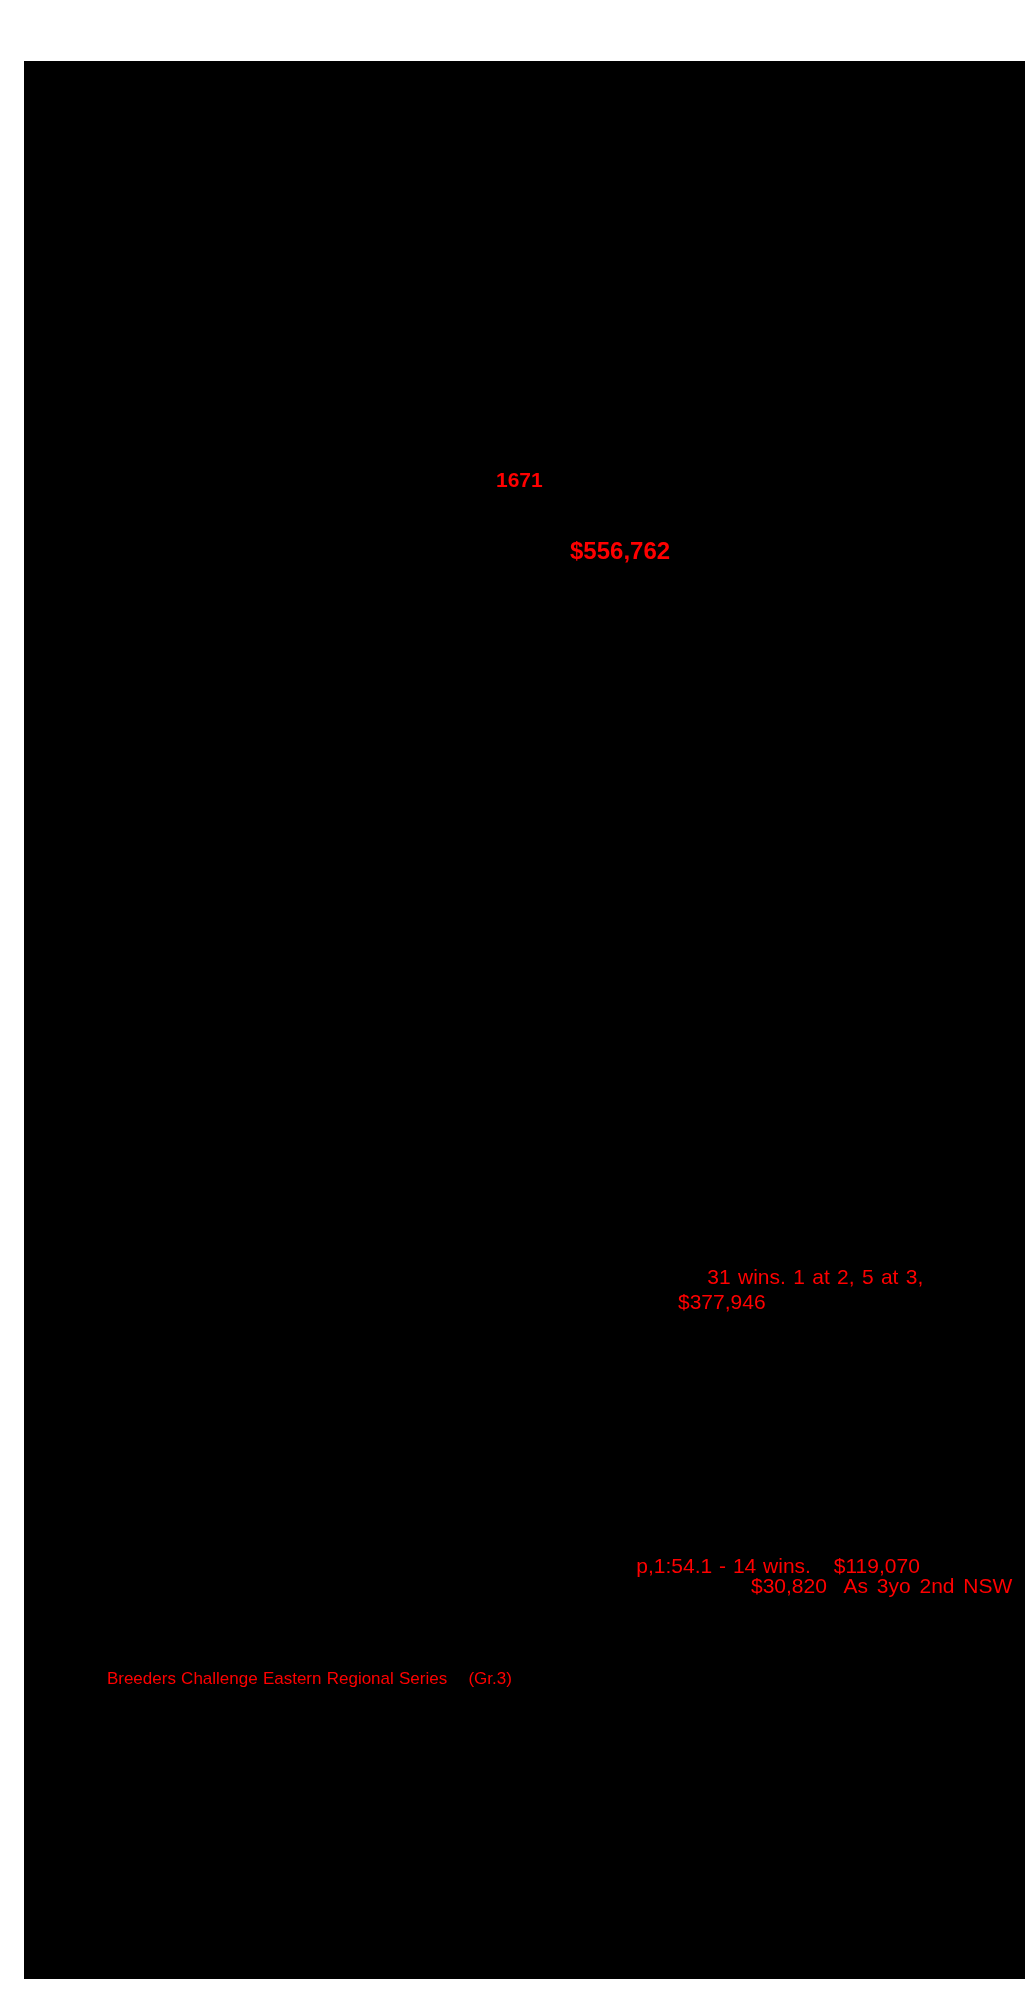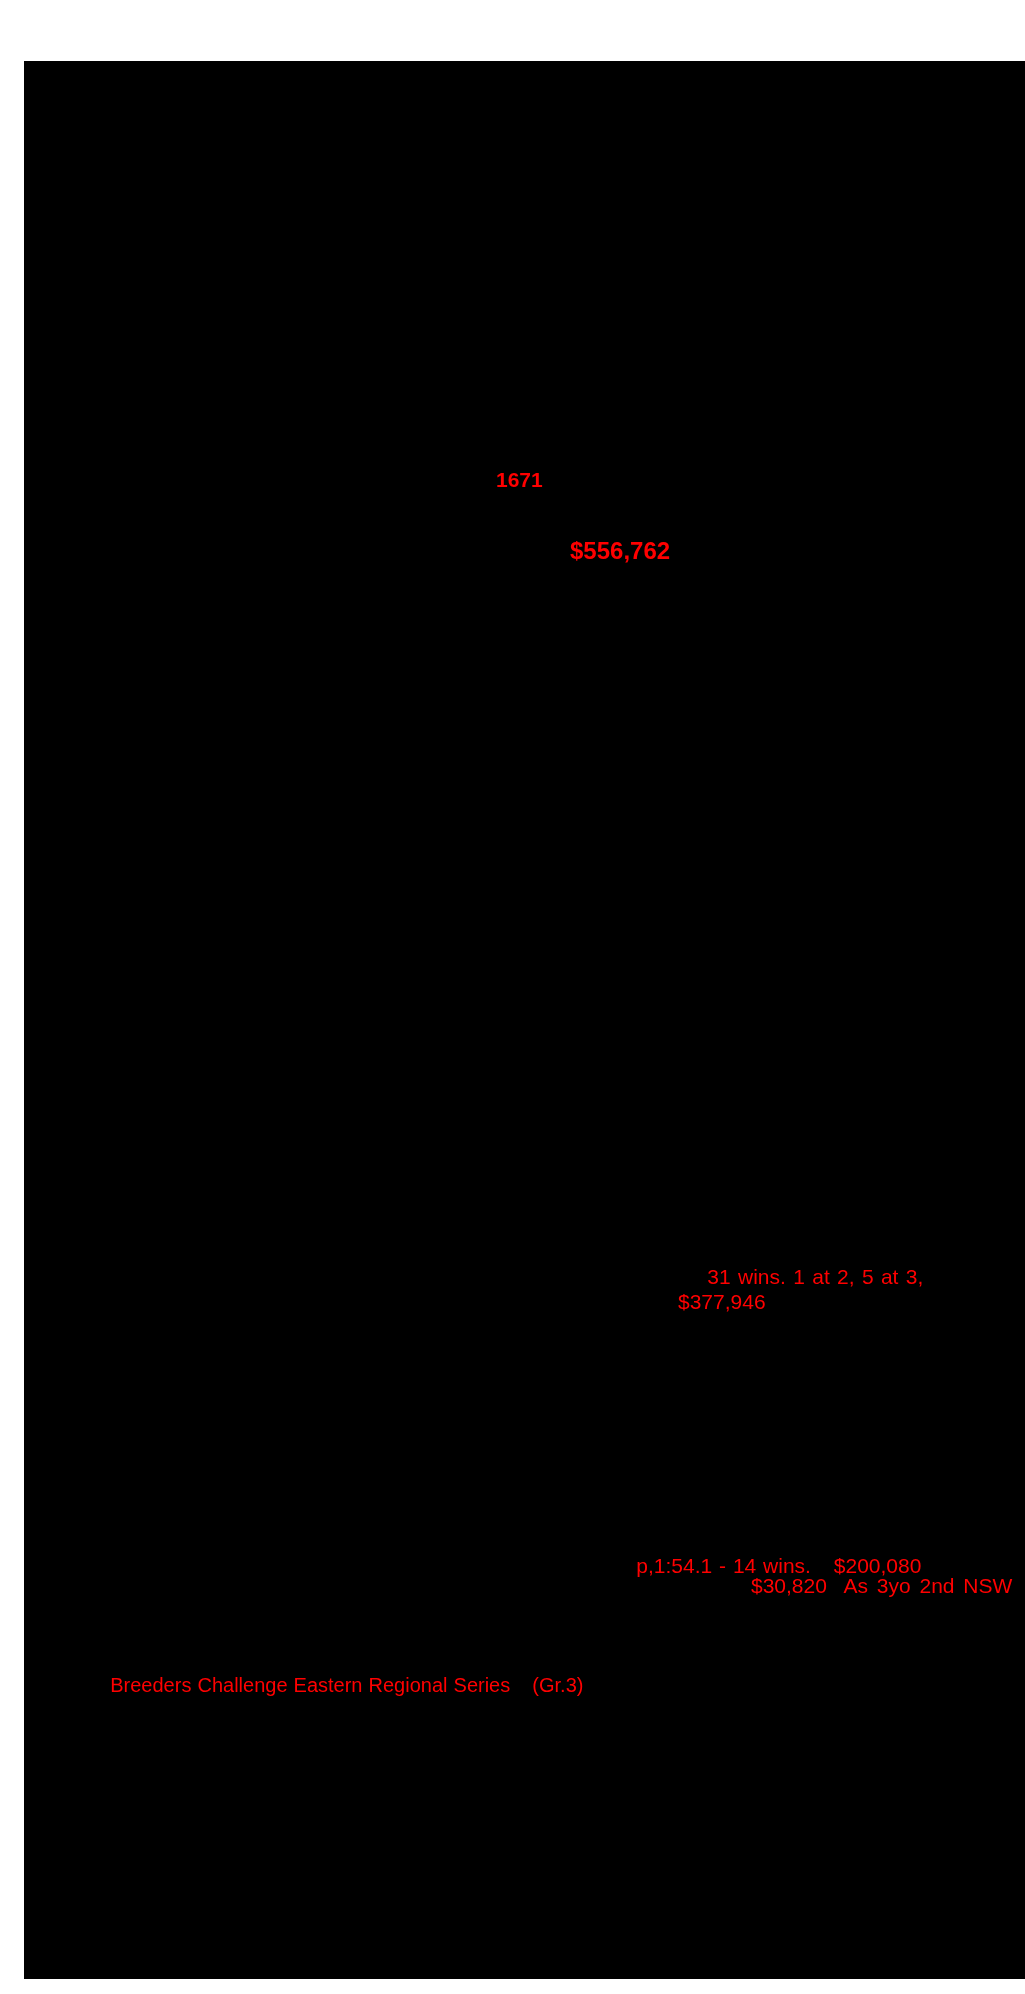--- a/index.html
+++ b/index.html
@@ -54,40 +54,40 @@
   .ann-race-record {
     left: 577px; top: 1504px;
     font-size: 21px; word-spacing: 1px;
   }
   .ann-earnings-note {
     left: 727px; top: 1549px;
     font-size: 21px; word-spacing: 3px;
   }
   .ann-series-note {
     left: 54px; top: 1625px;
-    font-size: 20px; word-spacing: 0.5px;
+    font-size: 17px; word-spacing: 0.5px;
   }
 </style>
 </head>
 <body>
 
 <div class="page">
 
   <div class="sheet"></div>
 
   <div class="ann ann-foal-number">1671</div>
 
   <div class="ann ann-sire-earnings">$556,762</div>
 
   <div class="ann ann-progeny-stats">
     <span>31 wins. 1 at 2, 5 at 3, </span><span class="b">$377,946</span>
   </div>
 
   <div class="ann ann-race-record">
-    <span>p,1:54.1 - 14 wins. </span><span class="b">$200,080</span>
+    <span>p,1:54.1 - 14 wins. </span><span class="b">$119,070</span>
   </div>
 
   <div class="ann ann-earnings-note">$30,820  As 3yo 2nd NSW</div>
 
   <div class="ann ann-series-note">
     <span>Breeders Challenge Eastern Regional Series </span><span class="b">(Gr.3)</span>
   </div>
 
 </div>
 

